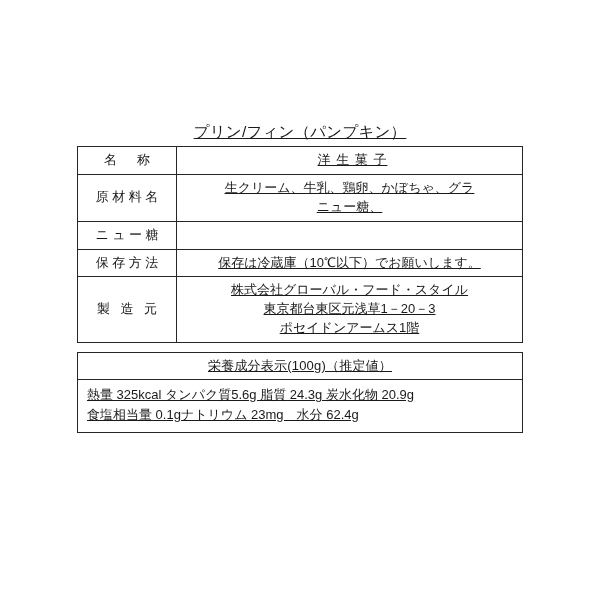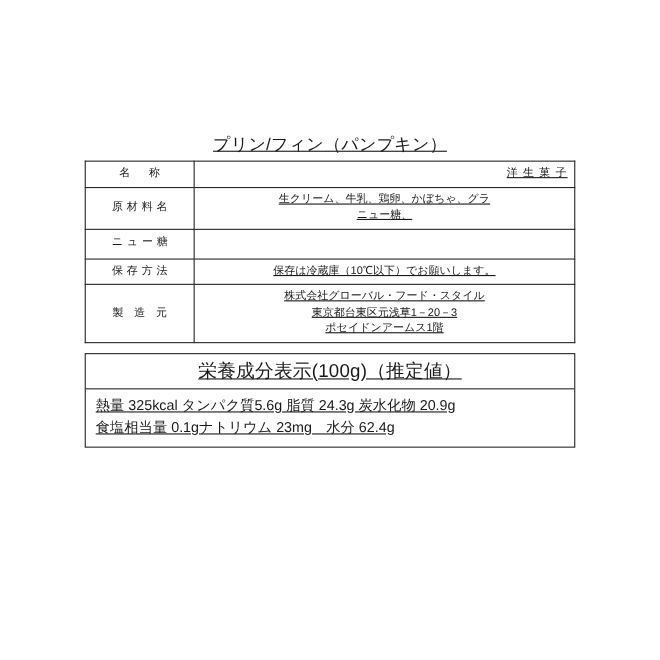--- a/index.html
+++ b/index.html
@@ -40,21 +40,21 @@
 
   table.spec {
     width: 100%;
     border-collapse: collapse;
     table-layout: fixed;
   }
 
   table.spec td {
     border: 1px solid #262626;
     padding: 4px 6px;
-    font-size: 10px;
+    font-size: 13px;
     line-height: 1.45;
     vertical-align: middle;
   }
 
   td.key {
     width: 86px;
     text-align: center;
     white-space: nowrap;
     padding: 4px 2px;
   }
@@ -64,38 +64,38 @@
     letter-spacing: 3.5px;
     text-indent: 3.5px;
   }
 
   td.val {
     padding-left: 9px;
     text-align: center;
   }
 
   td.val.center {
-    text-align: right;
+    text-align: center;
     padding-left: 12px;
     letter-spacing: 1px;
   }
 
   .row-empty {
     height: 27px;
   }
 
   .nutri {
     margin-top: 9px;
     border: 1px solid #262626;
     box-sizing: border-box;
   }
 
   .nutri-head {
     text-align: center;
-    font-size: 17px;
+    font-size: 13px;
     padding: 4px 0 4px;
     border-bottom: 1px solid #262626;
     letter-spacing: 0.2px;
   }
 
   .nutri-body {
     font-size: 13px;
     padding: 5px 9px 7px;
     line-height: 1.55;
   }

